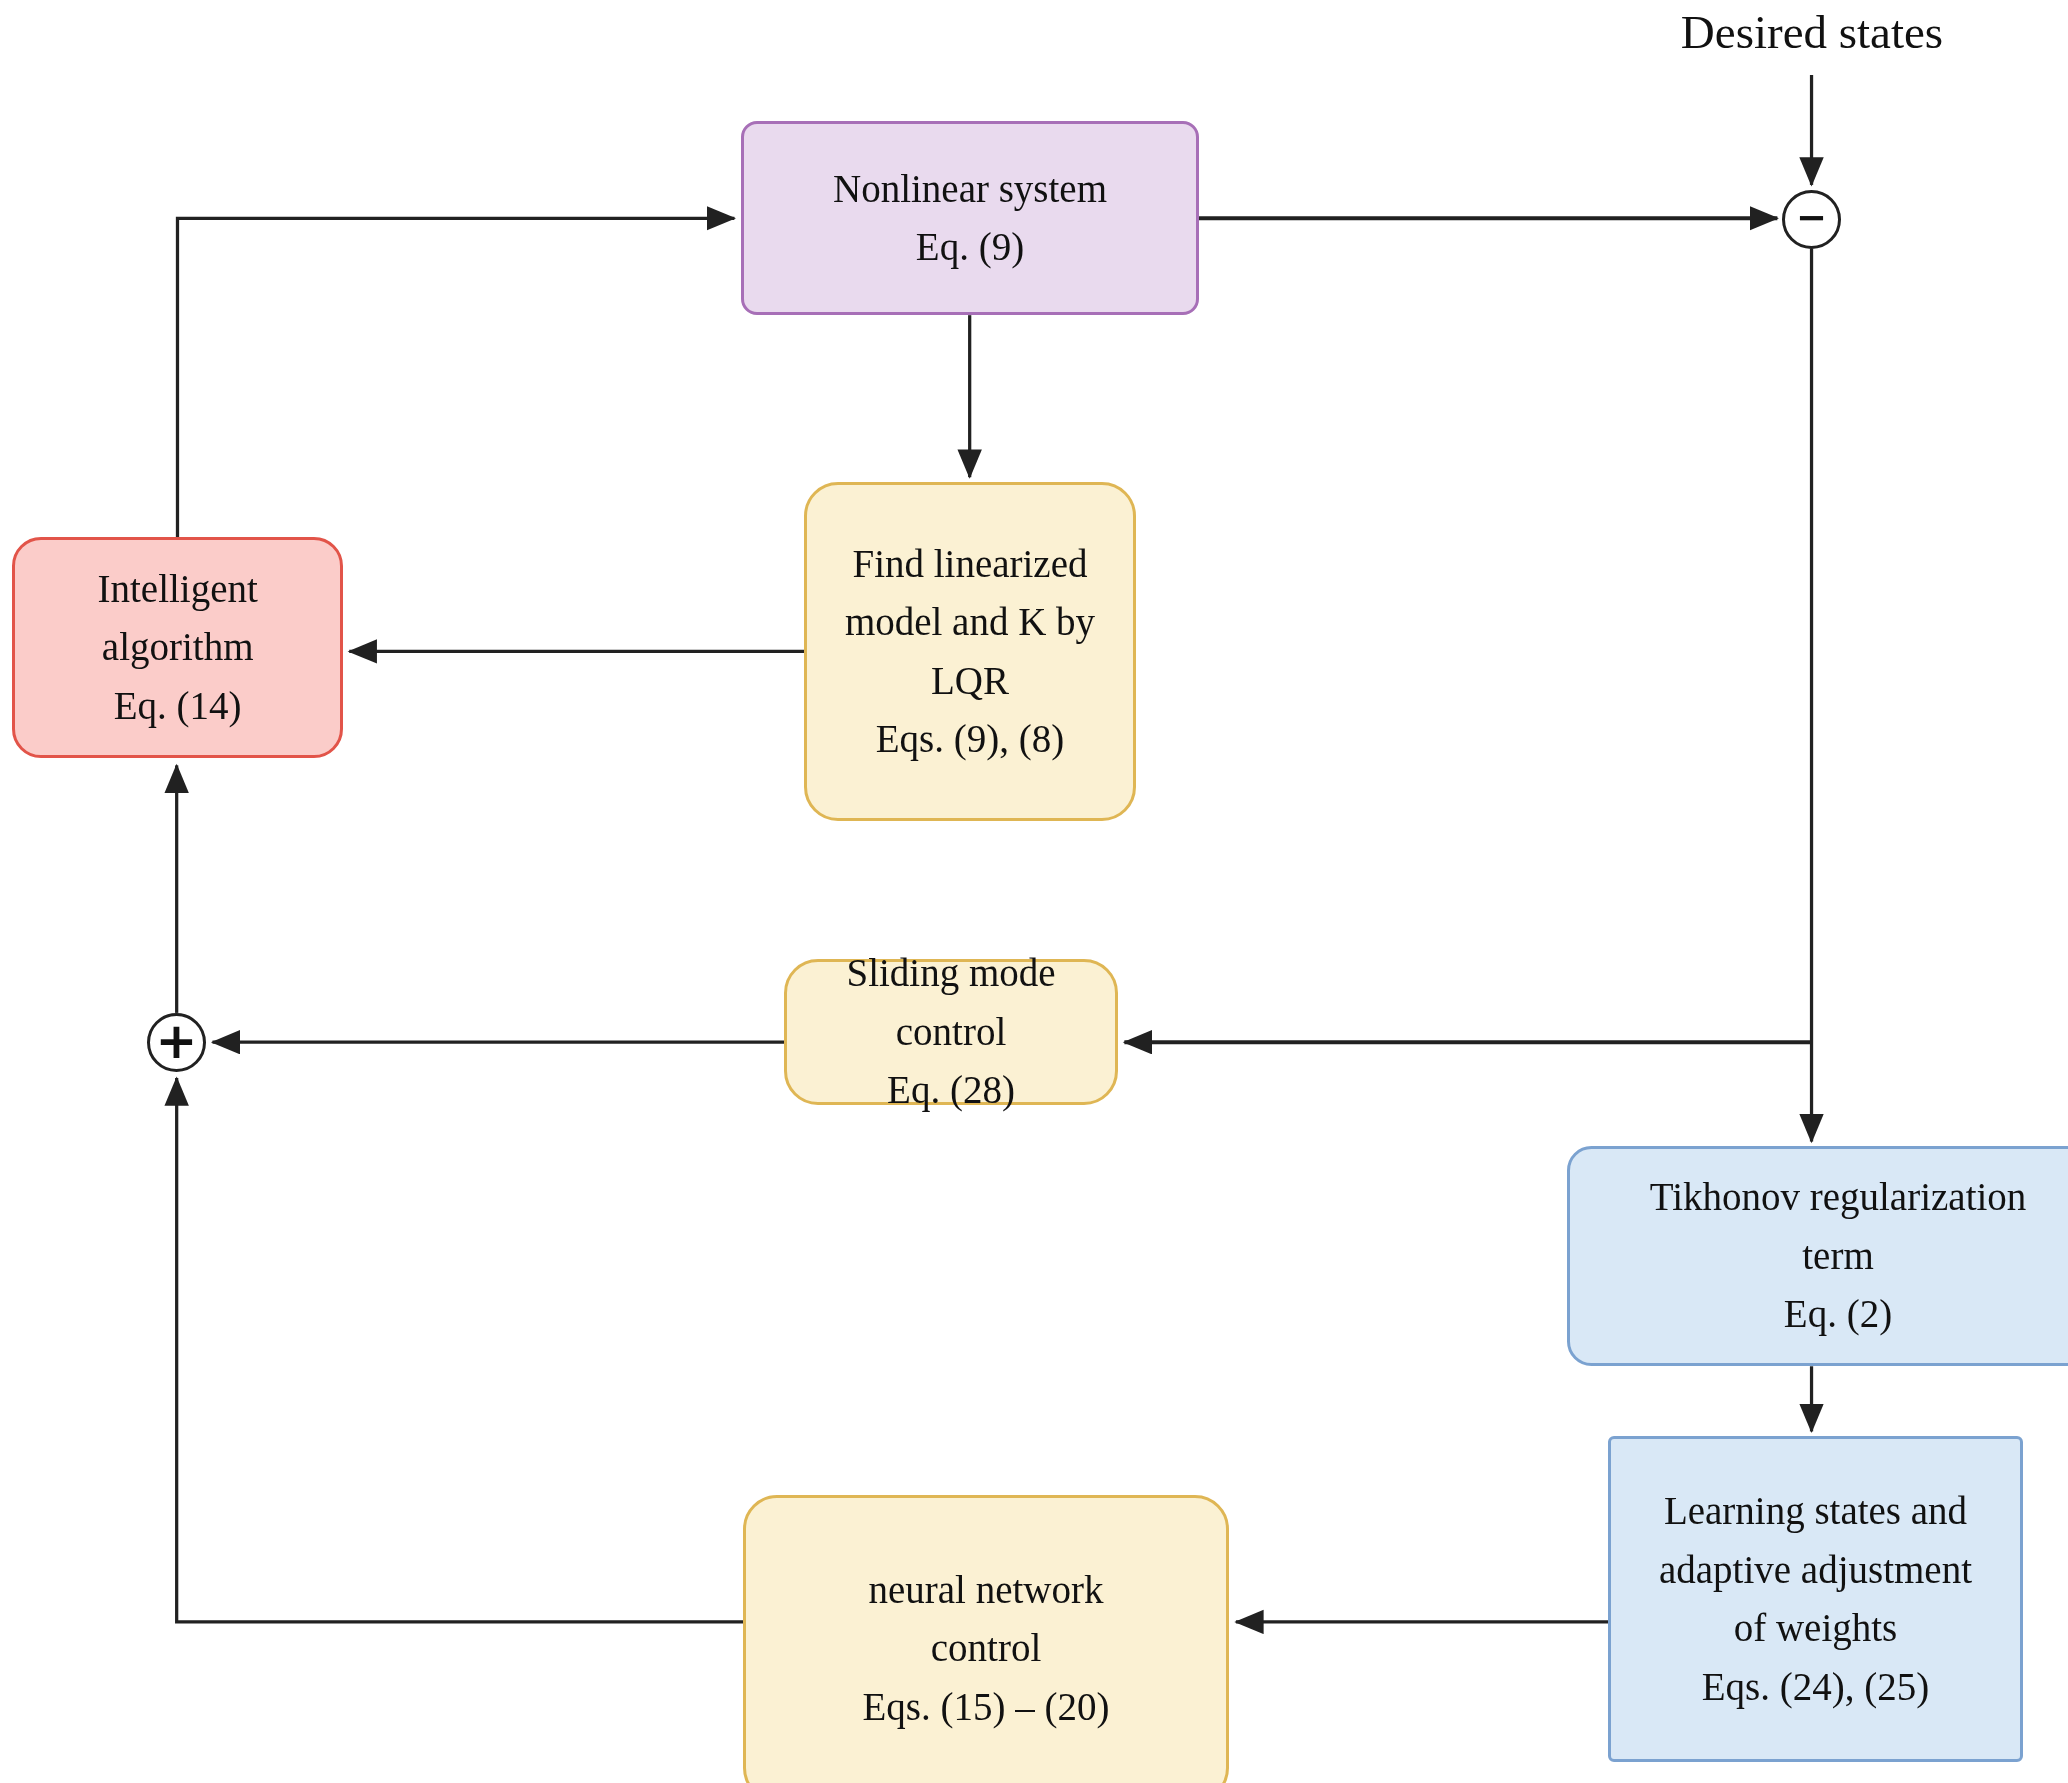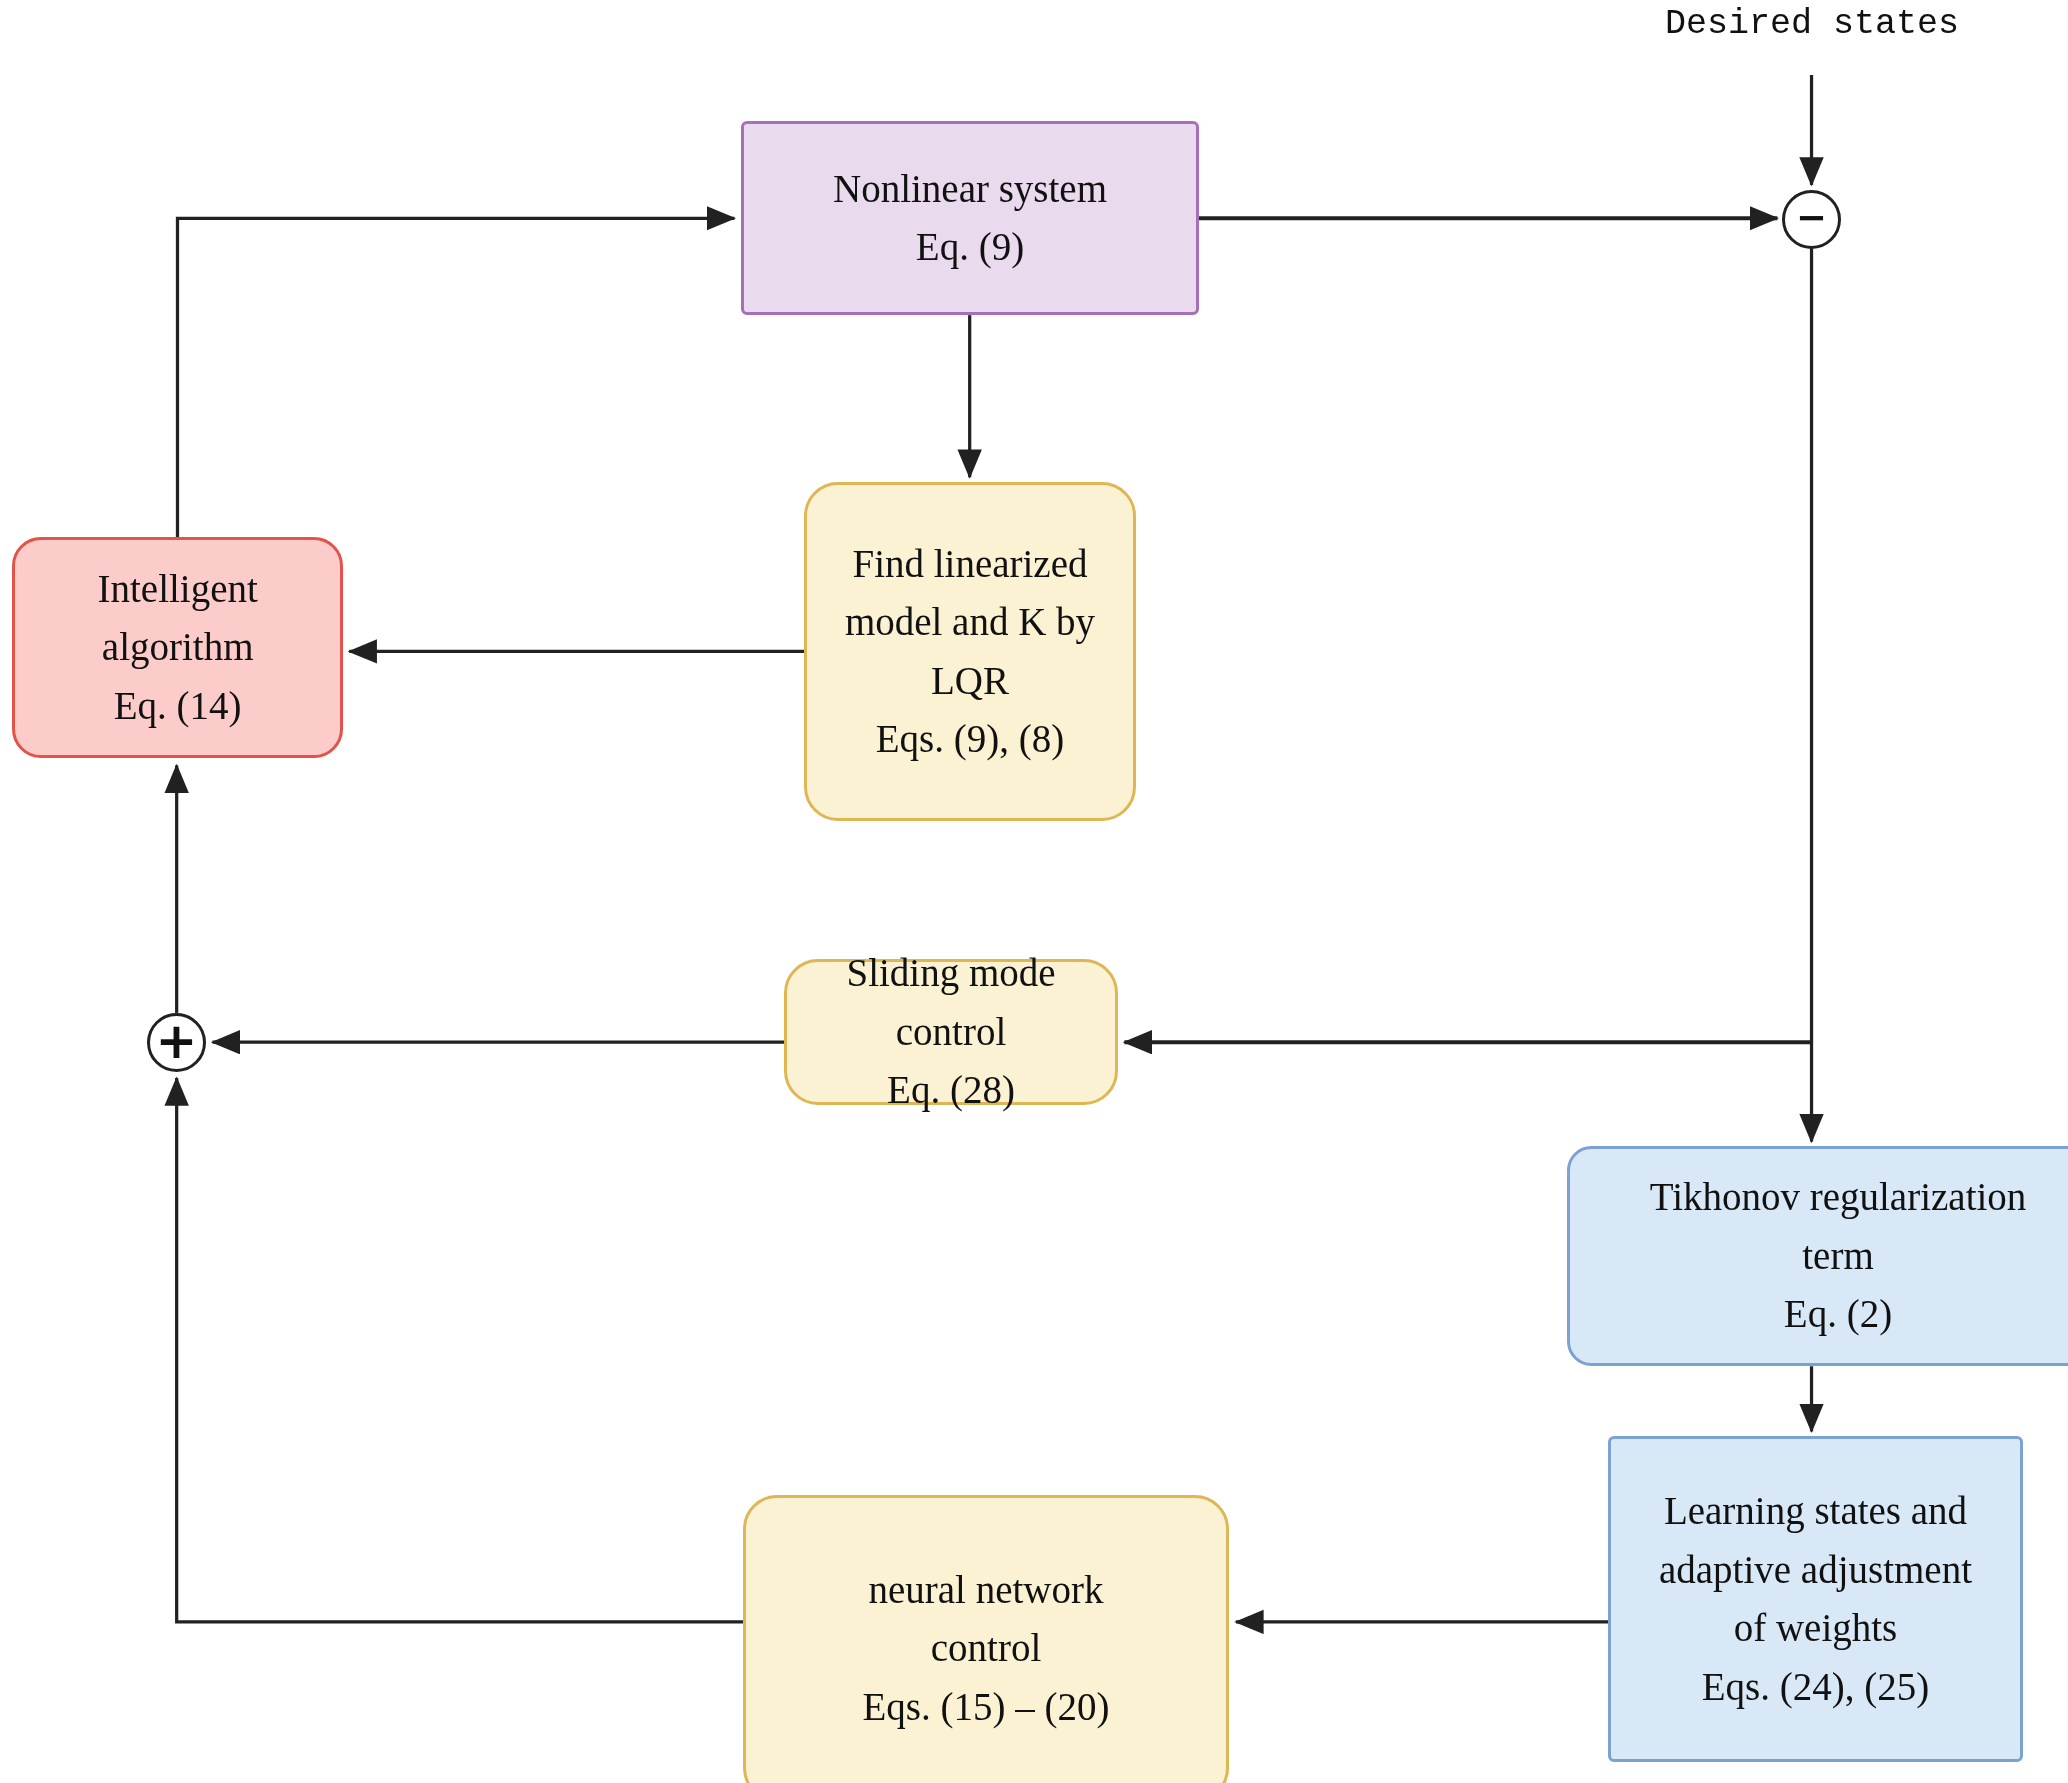--- a/index.html
+++ b/index.html
@@ -22,41 +22,41 @@
     display: flex;
     align-items: center;
     justify-content: center;
     text-align: center;
     box-sizing: border-box;
     font-size: 39px;
     line-height: 1.5;
     white-space: pre-line;
   }
   .node .label { white-space: pre-line; }
-  .box-purple { background: #E9DAEE; border: 3.3px solid #A76FB7; border-radius: 6px; }
+  .box-purple { background: #E9DAEE; border: 3.3px solid #A76FB7; border-radius: 16px; }
   .box-yellow { background: #FBF1D3; border: 3.3px solid #DFB654; border-radius: 34px; }
   .box-red    { background: #FBCCC9; border: 3.3px solid #E25449; border-radius: 29px; }
   .box-blue   { background: #D9E8F6; border: 3.3px solid #7BA2D0; border-radius: 24.4px; }
   .box-blue-round { background: #D9E8F6; border: 3.3px solid #7BA2D0; border-radius: 6px; }
 
   #box-nonlinear  { left: 741px;  top: 121px;  width: 458px; height: 194px; }
   #box-findlqr    { left: 804px;  top: 482px;  width: 332px; height: 339px; }
   #box-intelligent{ left: 12.2px;   top: 537px;  width: 331px; height: 221px; }
   #box-sliding    { left: 784px;  top: 959px; width: 334px; height: 146px; }
   #box-tikhonov   { left: 1567px; top: 1146px; width: 526px; height: 220px; padding-left: 16px; }
   #box-learning   { left: 1608px; top: 1436px; width: 415px; height: 326px; }
   #box-neural     { left: 743px;  top: 1495px; width: 486px; height: 307px; }
 
   #desired-states-label {
     position: absolute;
     left: 1596px; top: 1.6px;
     width: 432px;
     text-align: center;
-    font-family: Liberation Mono, monospace;
-    font-size: 35px;
+    font-family: Liberation Serif, serif;
+    font-size: 47px;
     line-height: 1.3;
     color: #111111;
   }
   .sum-junction {
     position: absolute;
     box-sizing: border-box;
     width: 59px; height: 59px;
     border: 3.3px solid #212121;
     border-radius: 50%;
     background: #ffffff;

